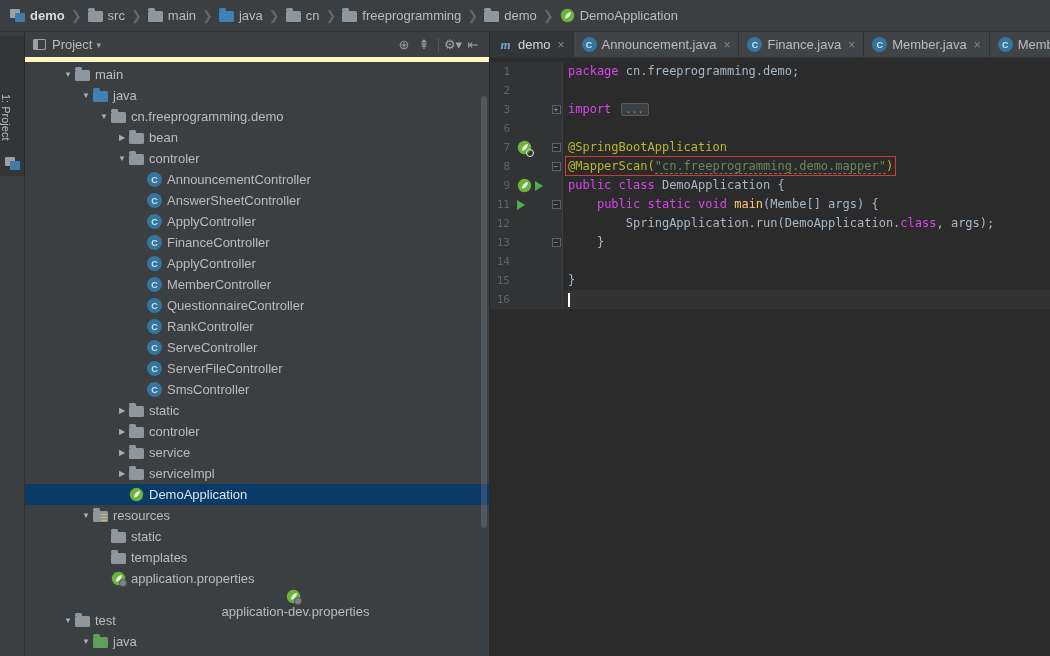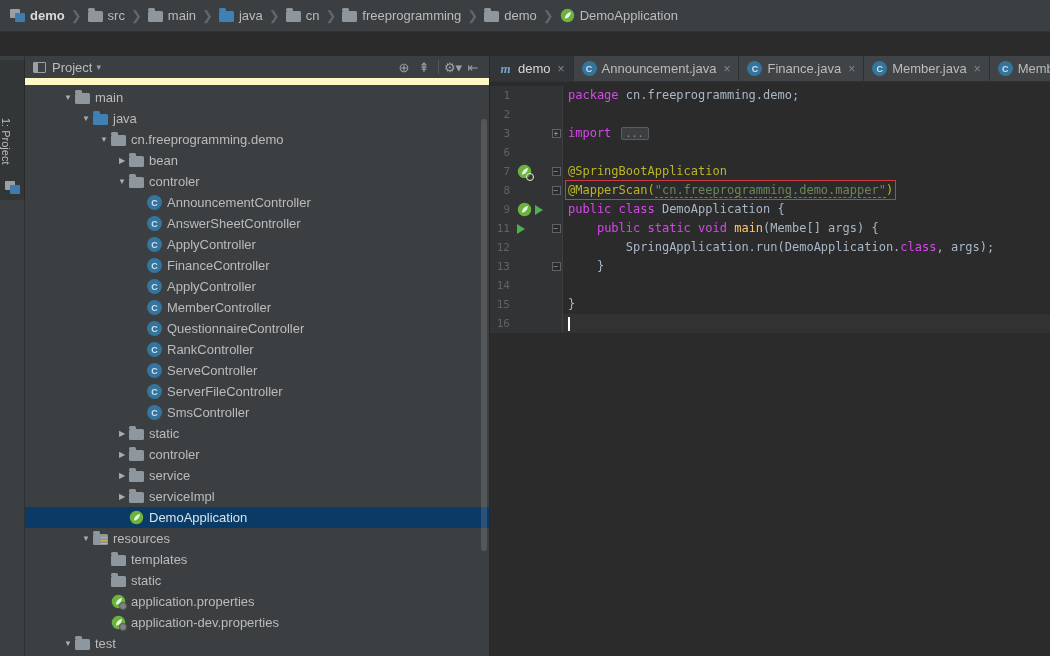--- a/index.html
+++ b/index.html
@@ -1,18 +1,18 @@
 <!DOCTYPE html>
 <html><head>
 <meta charset="utf-8">
 <style>
   * { margin:0; padding:0; box-sizing:border-box; }
   html,body { width:1050px; height:656px; overflow:hidden; background:#2b2b2b;
               font-family:"Liberation Sans", sans-serif; }
-  .app { width:1050px; height:656px; display:flex; flex-direction:column; background:#2b2b2b;gap:24px; }
+  .app { width:1050px; height:656px; display:flex; flex-direction:column; background:#2b2b2b; }
 
   
   .navbar { height:32px; background:#3c3f41; display:flex; align-items:center;
             padding-left:8px; border-bottom:1px solid #323232; flex:0 0 auto; }
   .crumb { display:flex; align-items:center; gap:5px; color:#bbbbbb; font-size:13px; height:100%; padding:0 2px; }
   .crumb.bold span.lbl { font-weight:bold; color:#dadada; }
   .crumb-sep { color:#63666a; font-size:13px; margin:0 4px; }
 
   
   .mainrow { flex:1 1 auto; display:flex; min-height:0; }
@@ -21,21 +21,21 @@
   .stripe { width:25px; background:#3c3f41; border-right:1px solid #2e3133; position:relative; flex:0 0 auto; }
   .toolbtn { position:absolute; top:4px; left:0; width:25px; height:140px; background:rgba(0,0,0,0.14); }
   .toolbtn .vtext { position:absolute; top:58px; left:12px; transform:rotate(90deg); transform-origin:0 0;
                     white-space:nowrap; font-size:11px; color:#bbbbbb; }
   .toolbtn .ico { position:absolute; left:5px; bottom:6px; }
 
   
   .panel { width:465px; background:#3c3f41; border-right:1px solid #282828; display:flex;
            flex-direction:column; position:relative; flex:0 0 auto; }
   .panel-header { height:30px; display:flex; align-items:center; padding:0 6px 0 8px;
-                  color:#bbbbbb; font-size:13px; border-bottom:7px solid #fef9c3; }
+                  color:#bbbbbb; font-size:13px; border-bottom:5px solid #fef9c3; }
   .panel-title { margin:0 4px 0 6px; }
   .panel-caret { font-size:9px; color:#9da0a3; margin-right:auto; }
   .hicon { width:20px; height:20px; display:flex; align-items:center; justify-content:center;
            color:#9da0a3; font-size:13px; cursor:default; }
   .hsep { width:1px; height:14px; background:#55585a; margin:0 4px; }
 
   .tree { flex:1 1 auto; overflow:hidden; padding-top:2px; position:relative; }
   .trow { height:21px; display:flex; align-items:center; font-size:13px; color:#bbbbbb; white-space:nowrap; }
   .trow.selected { background:#0a3a66; color:#d6e4f0; }
   .arrow { width:14px; flex:0 0 auto; text-align:center; font-size:8px; color:#a9adb0; }
@@ -293,38 +293,38 @@
             <span class="tlabel">DemoApplication</span>
           </div>
           <div class="trow" style="padding-left: 54px;">
             <span class="arrow">▼</span>
             <span class="ico ico-folder-resources"></span>
             <span class="tlabel">resources</span>
           </div>
           <div class="trow" style="padding-left: 72px;">
             <span class="arrow"></span>
             <span class="ico ico-folder"></span>
+            <span class="tlabel">static</span>
+          </div>
+          <div class="trow" style="padding-left: 72px;">
+            <span class="arrow"></span>
+            <span class="ico ico-folder"></span>
             <span class="tlabel">templates</span>
-          </div>
-          <div class="trow" style="padding-left: 72px;">
-            <span class="arrow"></span>
-            <span class="ico ico-folder"></span>
-            <span class="tlabel">static</span>
           </div>
           <div class="trow" style="padding-left: 72px;">
             <span class="arrow"></span>
             <span class="ico ico-spring-file">
               <svg viewBox="0 0 16 16">
                 <circle cx="8" cy="8" r="7.2" fill="#6cb33e"></circle>
                 <path d="M11.8 4.2 C11.4 8 9.2 10.6 5.2 11.4 C5.3 7.6 7.9 4.9 11.8 4.2 Z" fill="#eaf5e2"></path>
               </svg>
             </span>
             <span class="tlabel">application.properties</span>
           </div>
-          <div class="trow" style="padding-left: 72px;">
+          <div class="trow" style="padding-left: 72px; flex-direction: column;">
             <span class="arrow"></span>
             <span class="ico ico-spring-file">
               <svg viewBox="0 0 16 16">
                 <circle cx="8" cy="8" r="7.2" fill="#6cb33e"></circle>
                 <path d="M11.8 4.2 C11.4 8 9.2 10.6 5.2 11.4 C5.3 7.6 7.9 4.9 11.8 4.2 Z" fill="#eaf5e2"></path>
               </svg>
             </span>
             <span class="tlabel">application-dev.properties</span>
           </div>
           <div class="trow" style="padding-left: 36px;">

